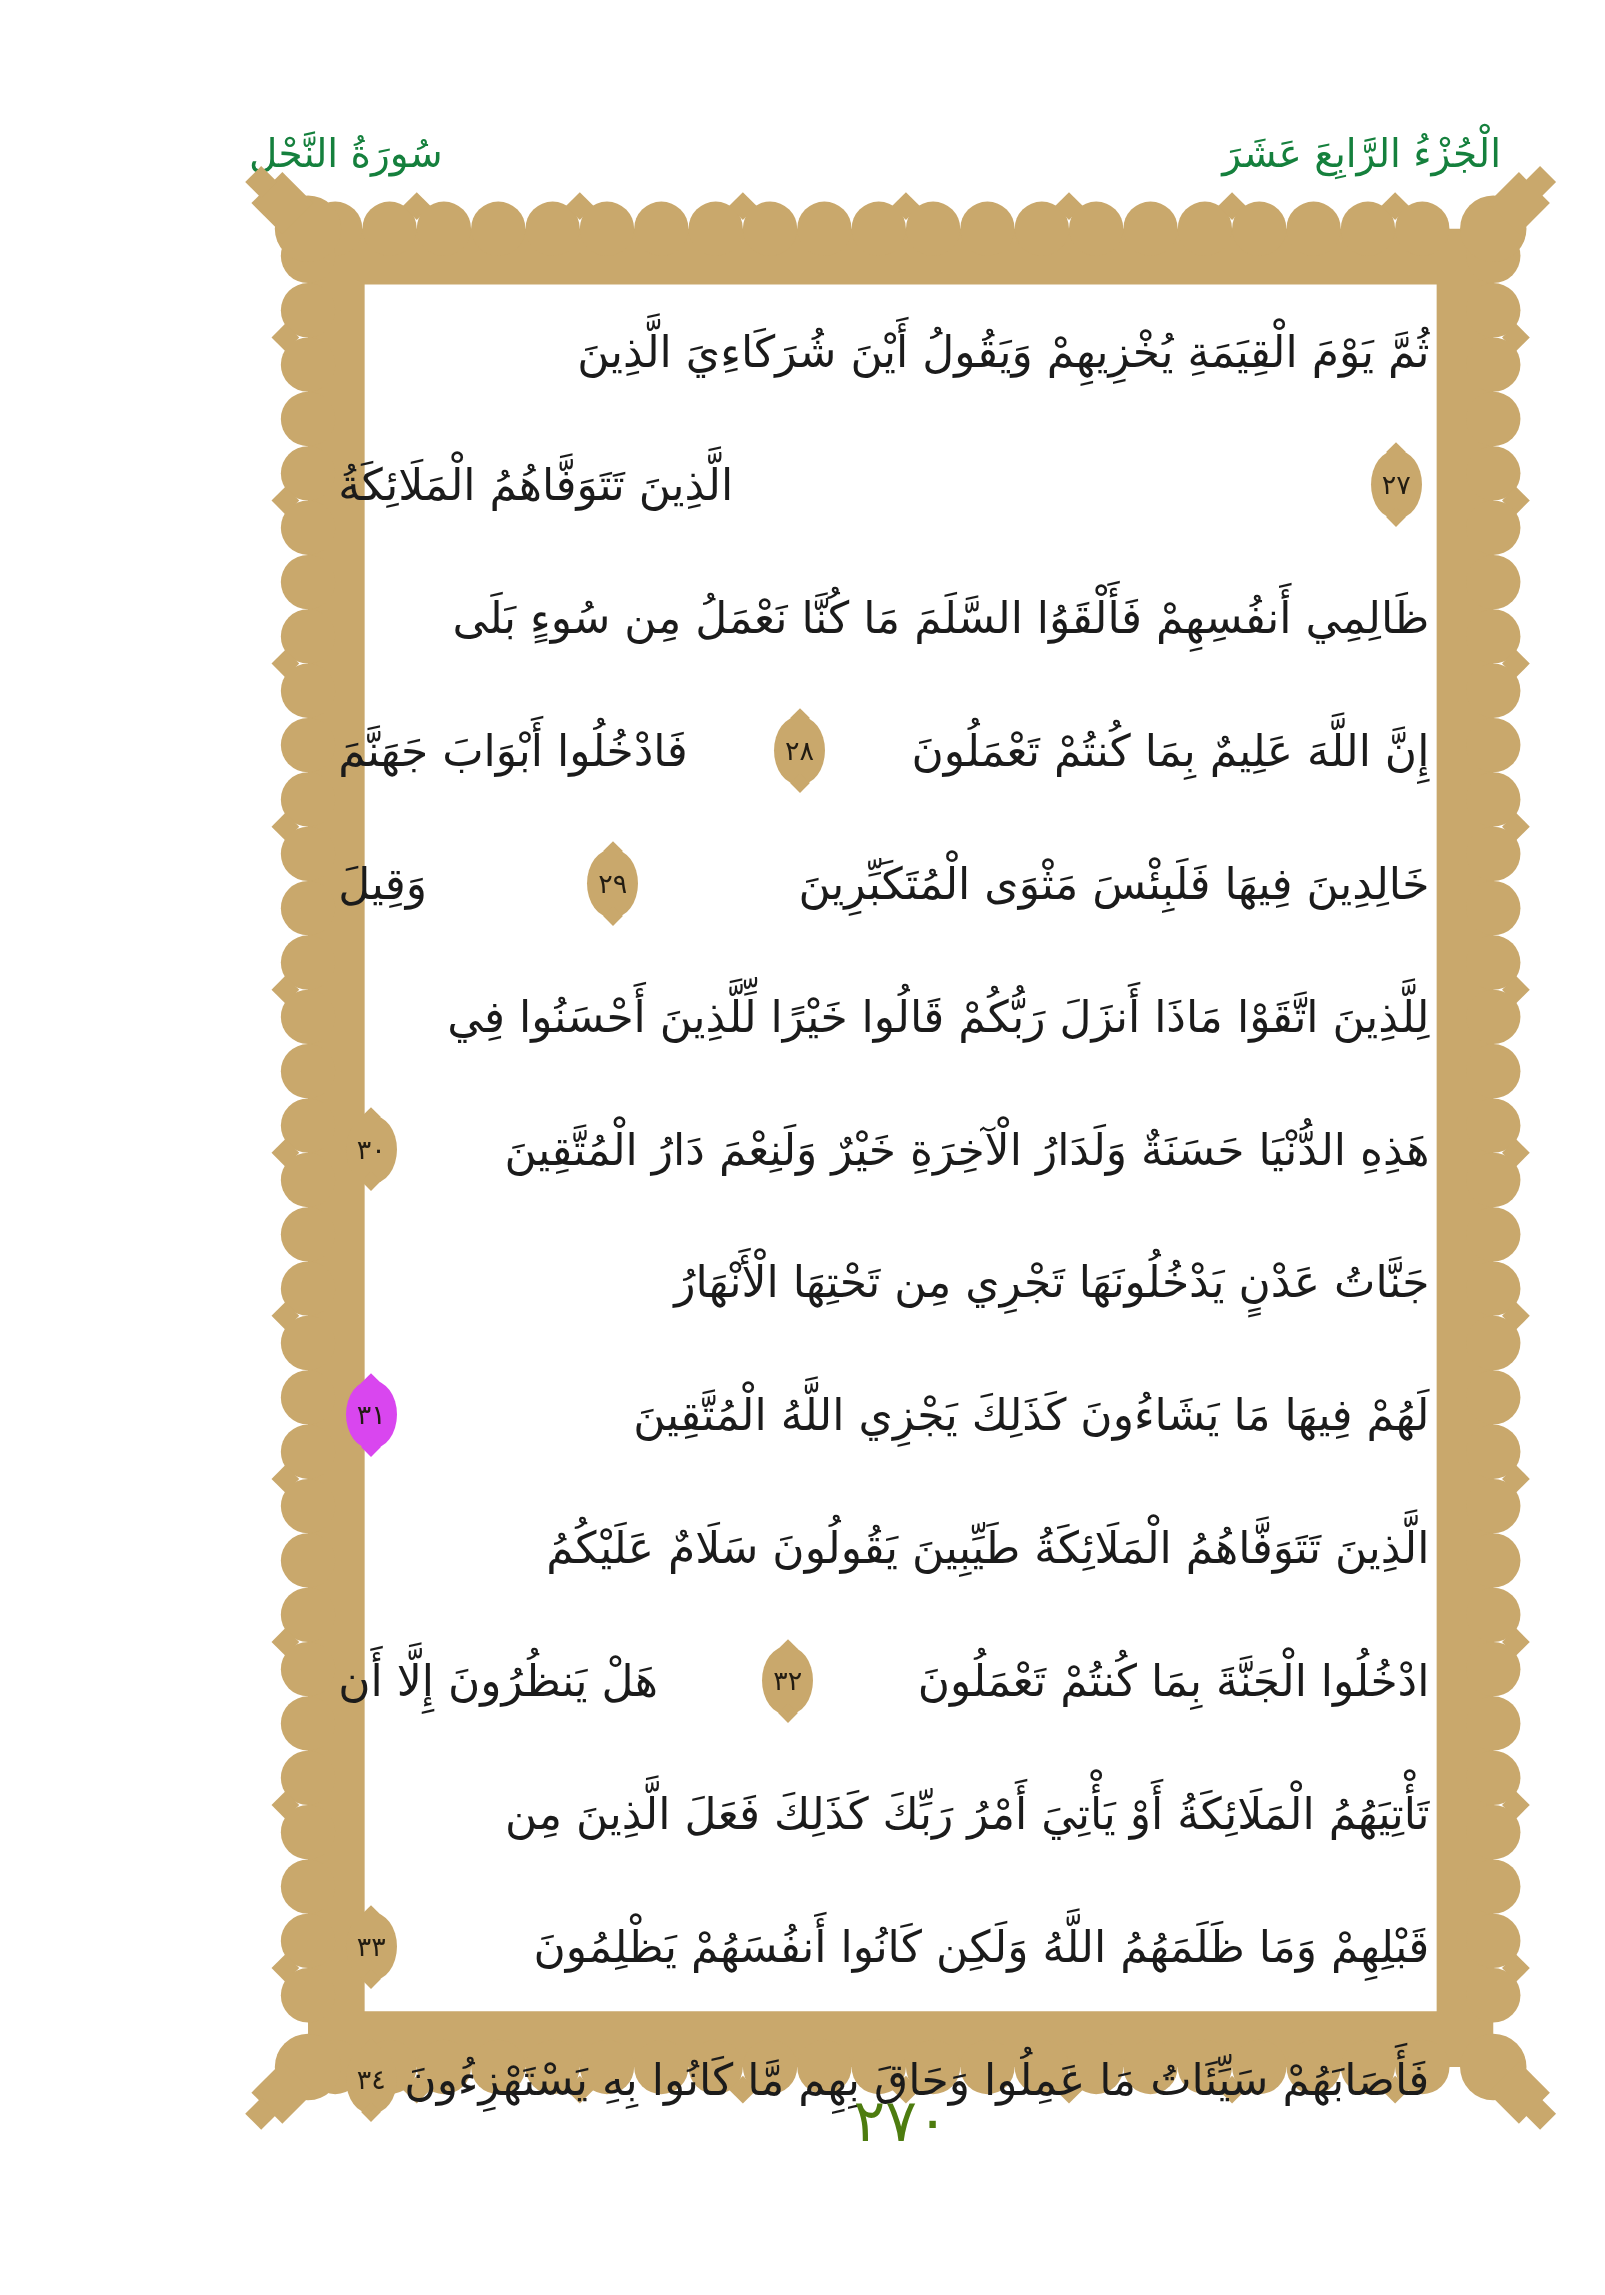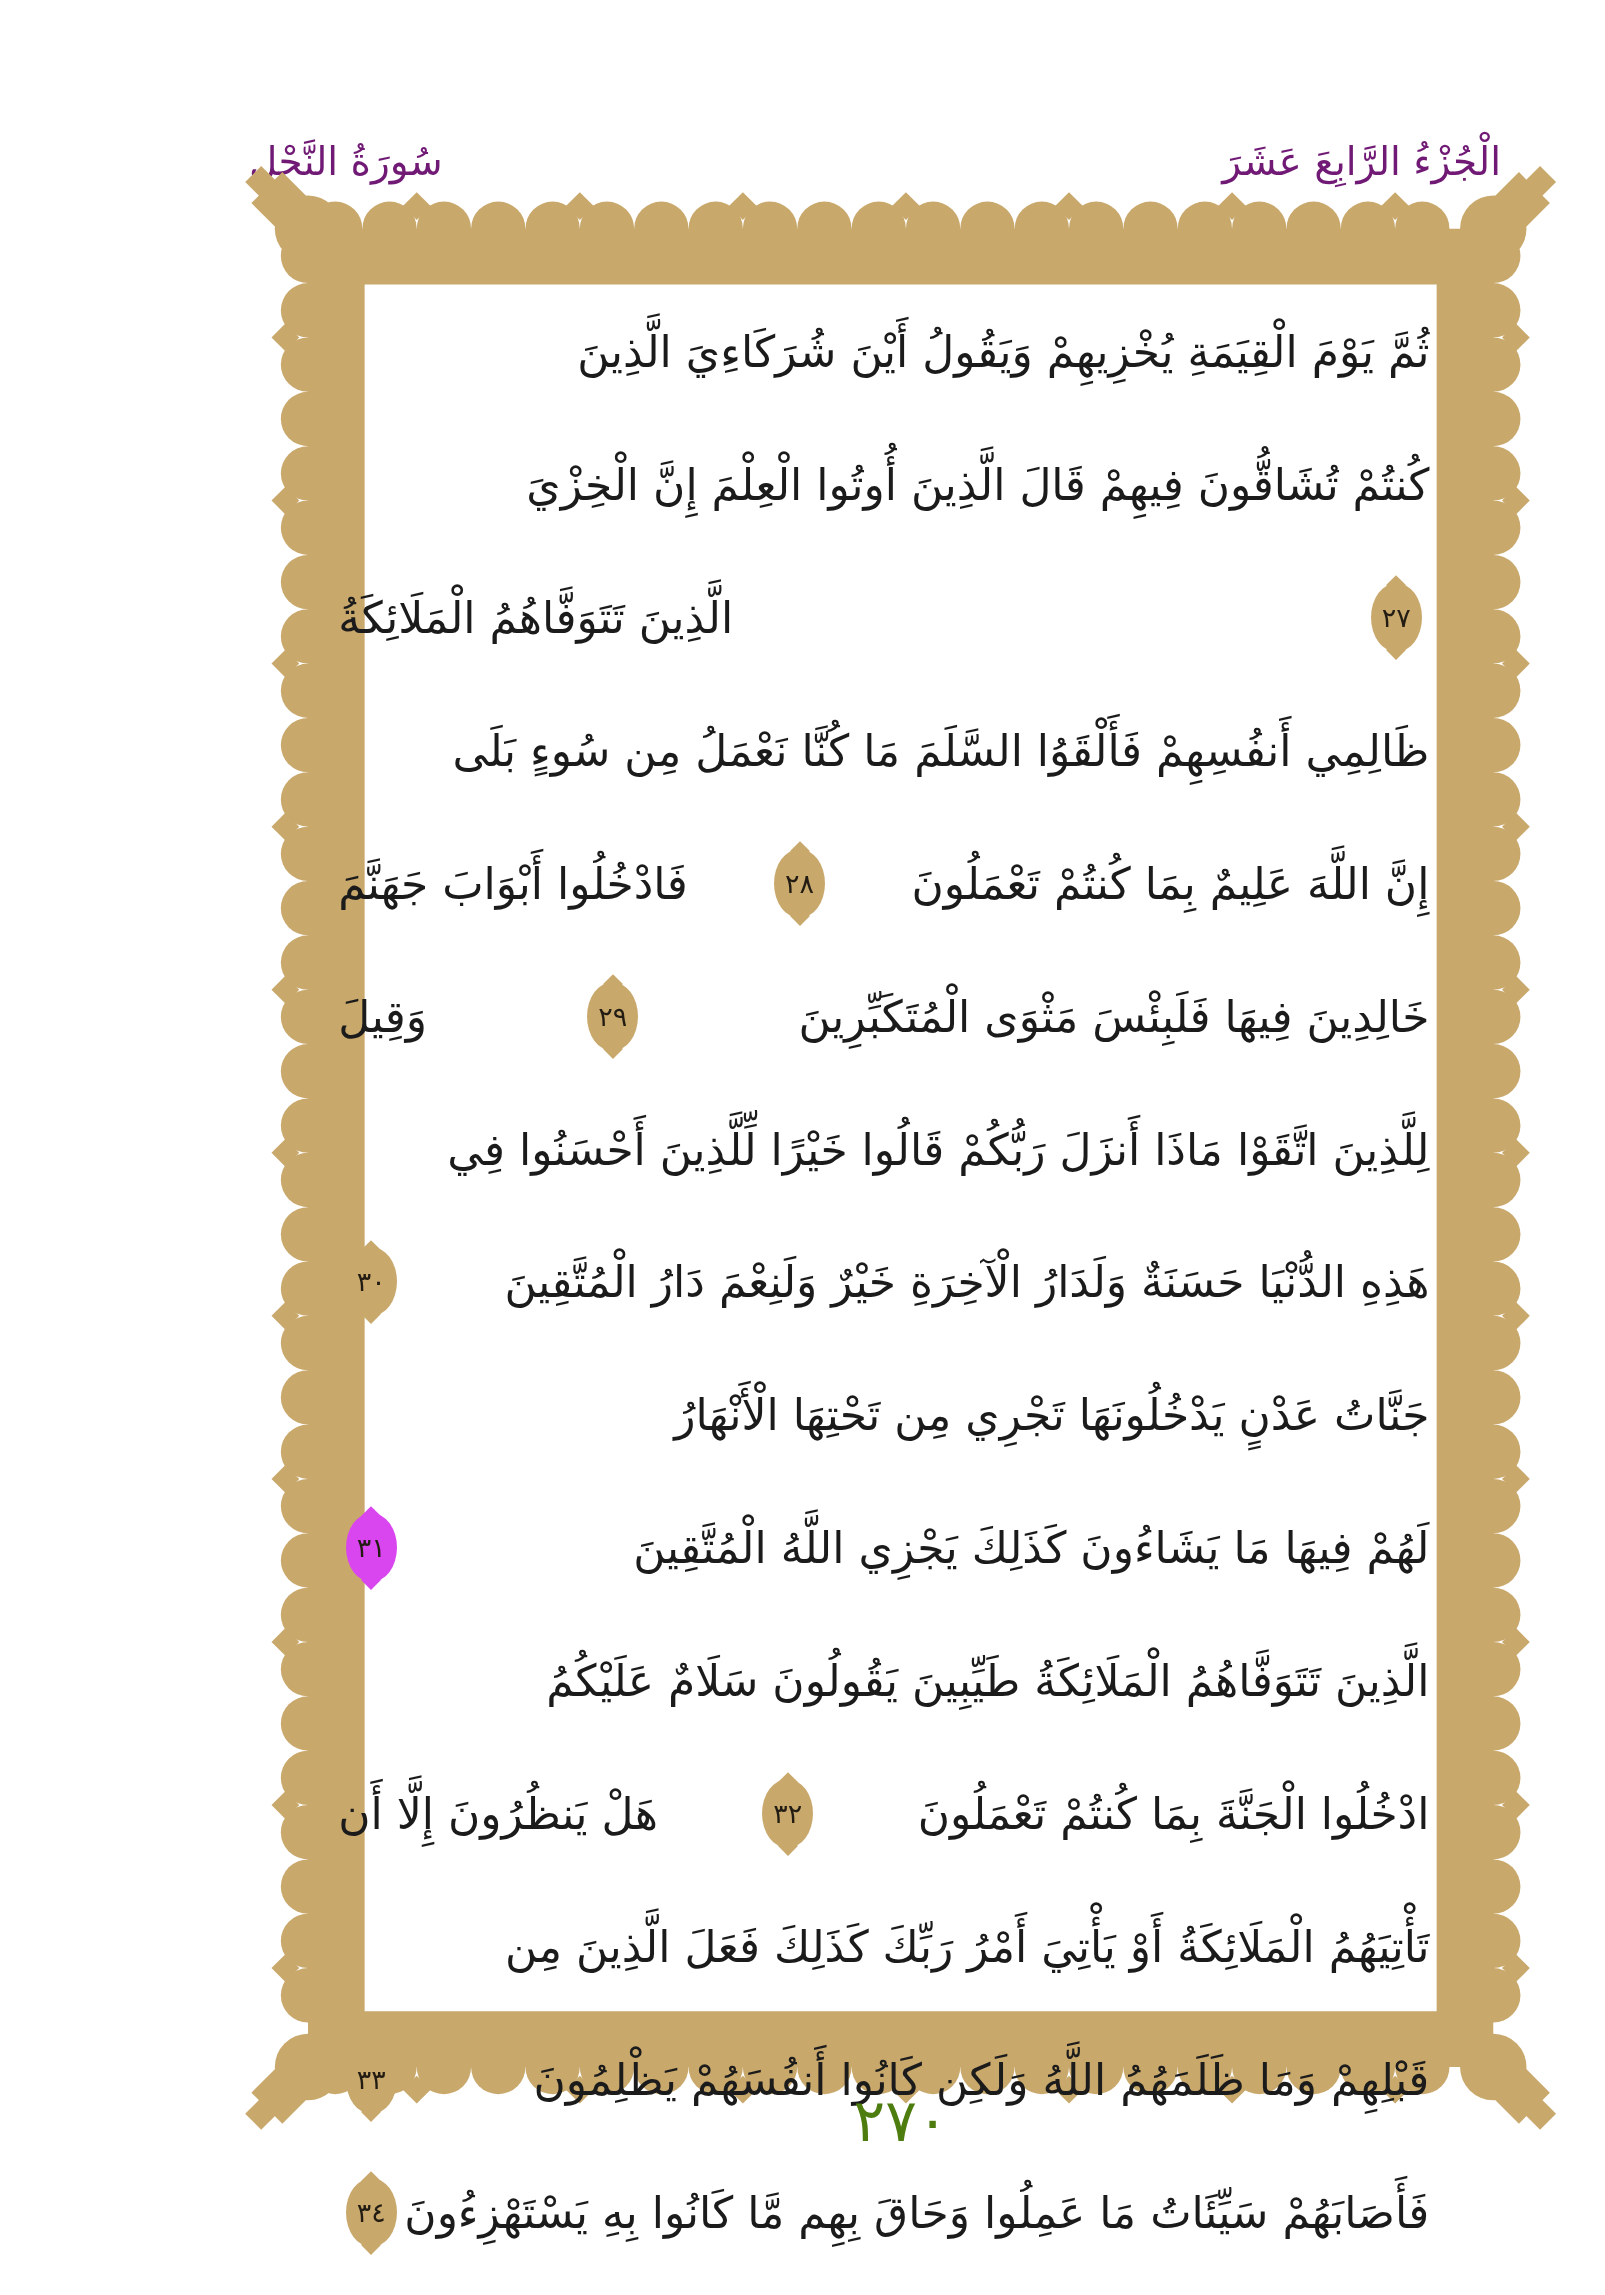--- a/index.html
+++ b/index.html
@@ -4,22 +4,22 @@
 <style>
   html,body{margin:0;padding:0;background:#ffffff;}
   .screen{
     position:relative;
     width:1605px;height:2295px;
     background:#ffffff;
     font-family:"DejaVu Sans", sans-serif;
     overflow:hidden;
   }
   .running-head{
-    position:absolute;top:120px;left:0;right:0;height:91px;
-    color:#701a75;
+    position:absolute;top:112px;left:0;right:0;height:91px;
+    color:#15803d;
   }
   .head-left{
     position:absolute;left:249px;top:0;
     font-size:39px;line-height:83px;
     direction:rtl;
   }
   .head-right{
     position:absolute;right:104px;top:0;
     font-size:39px;line-height:83px;
     direction:rtl;
@@ -244,23 +244,20 @@
       <circle cx="1978" cy="2738" r="44" fill="#C9A86C"></circle>
       <rect x="1983" y="2743" width="58" height="58" transform="rotate(45 2012 2772)" fill="#C9A86C"></rect>
       <rect x="2025" y="2785" width="30" height="30" transform="rotate(45 2040 2800)" fill="#C9A86C"></rect>
     </svg>
 
   <div class="text-block" id="text-block">
       <div class="line">
         <span class="seg">ثُمَّ يَوْمَ الْقِيَمَةِ يُخْزِيهِمْ وَيَقُولُ أَيْنَ شُرَكَاءِيَ الَّذِينَ</span>
       </div>
       <div class="line">
-        <span class="seg">كُنتُمْ تُشَاقُّونَ فِيهِمْ قَالَ الَّذِينَ أُوتُوا الْعِلْمَ إِنَّ الْخِزْيَ</span>
-      </div>
-      <div class="line">
         <span class="ayah" style="background: rgb(201, 168, 108);">٢٧</span>
         <span class="seg">الَّذِينَ تَتَوَفَّاهُمُ الْمَلَائِكَةُ</span>
       </div>
       <div class="line">
         <span class="seg">ظَالِمِي أَنفُسِهِمْ فَأَلْقَوُا السَّلَمَ مَا كُنَّا نَعْمَلُ مِن سُوءٍ بَلَى</span>
       </div>
       <div class="line">
         <span class="seg">إِنَّ اللَّهَ عَلِيمٌ بِمَا كُنتُمْ تَعْمَلُونَ</span>
         <span class="ayah" style="background: rgb(201, 168, 108);">٢٨</span>
         <span class="seg">فَادْخُلُوا أَبْوَابَ جَهَنَّمَ</span>

